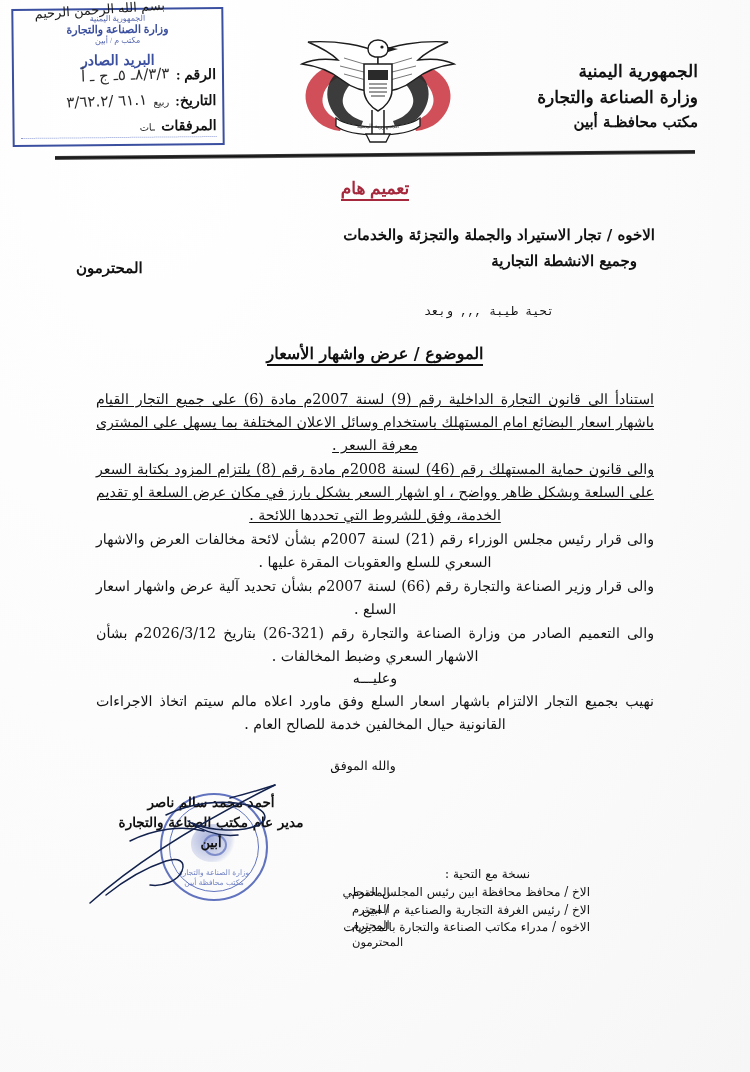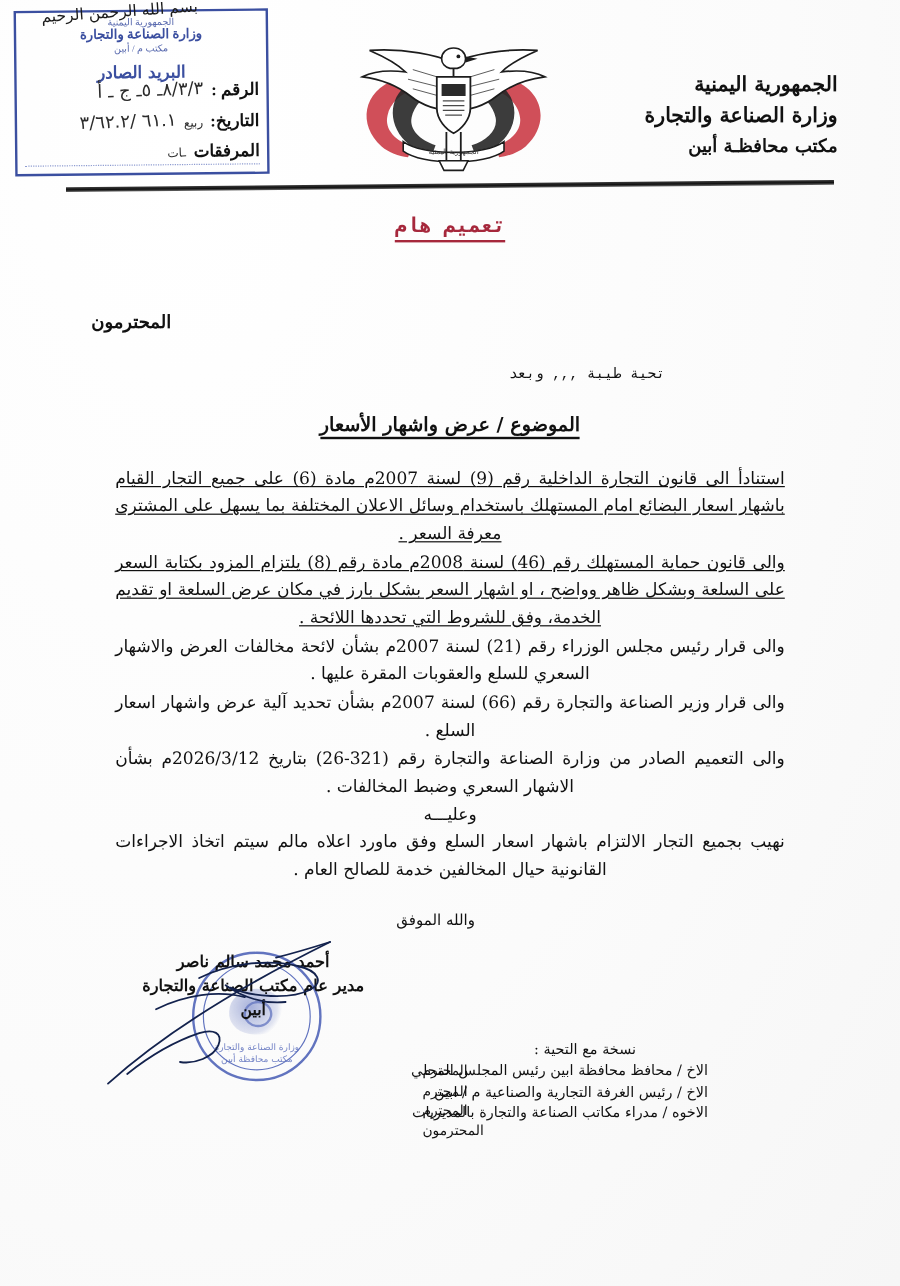--- a/index.html
+++ b/index.html
@@ -141,21 +141,21 @@
     left: 0; right: 0;
     top: 178px;
     text-align: center;
   }
   .doc-title span {
     font-size: 17px;
     font-weight: bold;
     color: #a6283c;
     border-bottom: 2px solid #a6283c;
     padding-bottom: 1px;
-    font-family: Liberation Mono, monospace;
+    font-family: Liberation Sans, sans-serif;
   }
 
   
   .addressee {
     position: absolute;
     right: 95px;
     top: 222px;
     text-align: right;
     line-height: 1.75;
   }
@@ -442,20 +442,24 @@
     <div>وزارة الصناعة والتجارة</div>
     <div class="office">مكتب  محافظـة أبين</div>
   </div>
 
   <div class="rule"></div>
 
   <div class="doc-title">
     <span>تعميم هام</span>
   </div>
 
+  <div class="addressee">
+    <div class="l1">الاخوه / تجار الاستيراد والجملة والتجزئة والخدمات</div>
+    <div class="l2">وجميع الانشطة التجارية</div>
+  </div>
   <div class="respect-left">المحترمون</div>
 
   <div class="greeting">تحية طيبة ,,, وبعد</div>
 
   <div class="subject">
     <span>الموضوع / عرض واشهار الأسعار</span>
   </div>
 
   <div class="body">
     <div class="para u tight">استنادأ الى قانون التجارة الداخلية رقم (9) لسنة 2007م مادة (6)  على جميع التجار القيام باشهار اسعار البضائع امام المستهلك باستخدام وسائل الاعلان المختلفة بما يسهل على المشترى معرفة السعر .</div>

